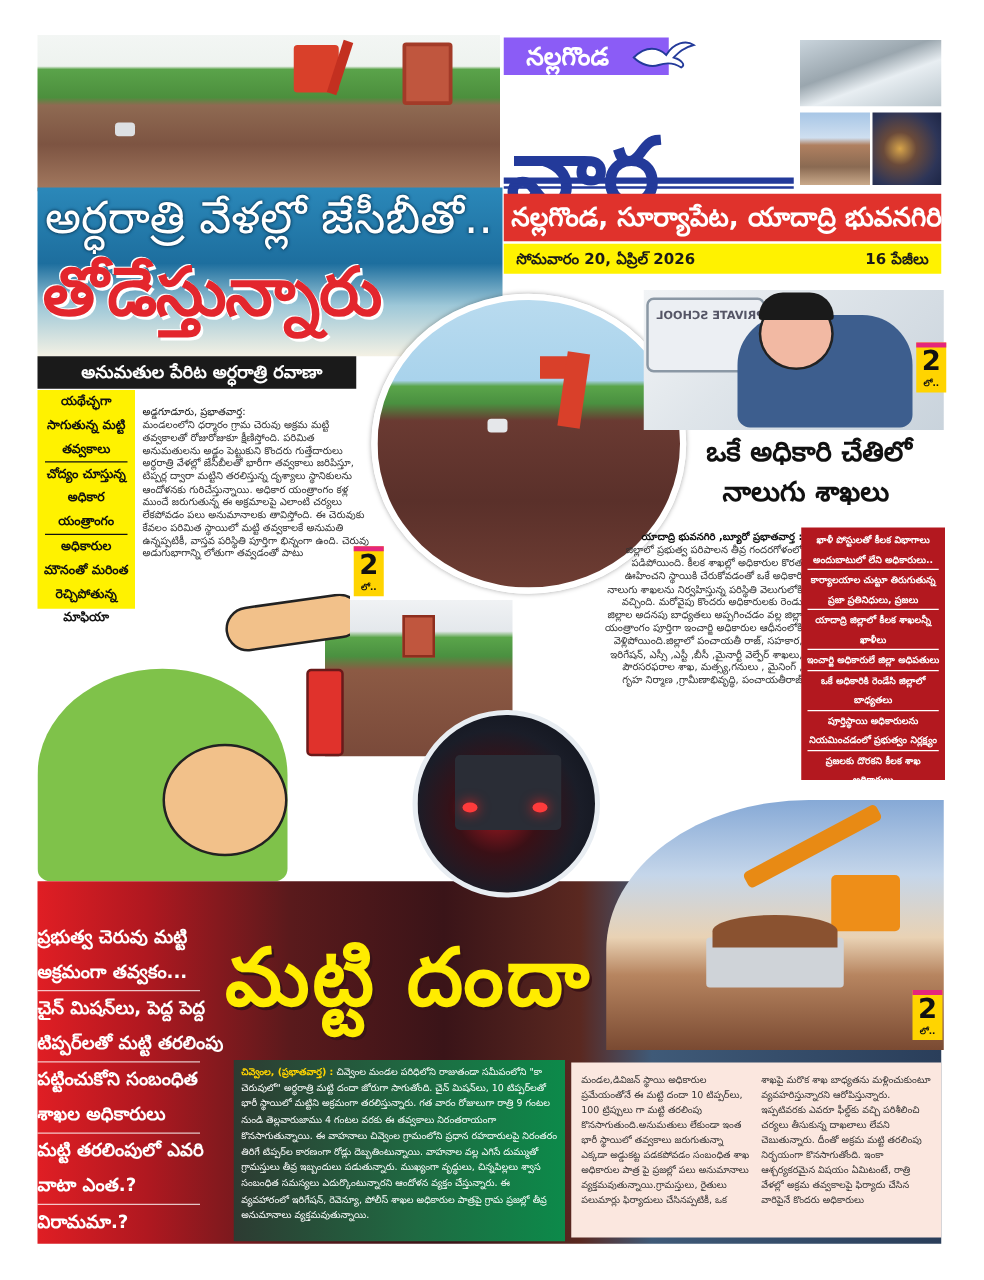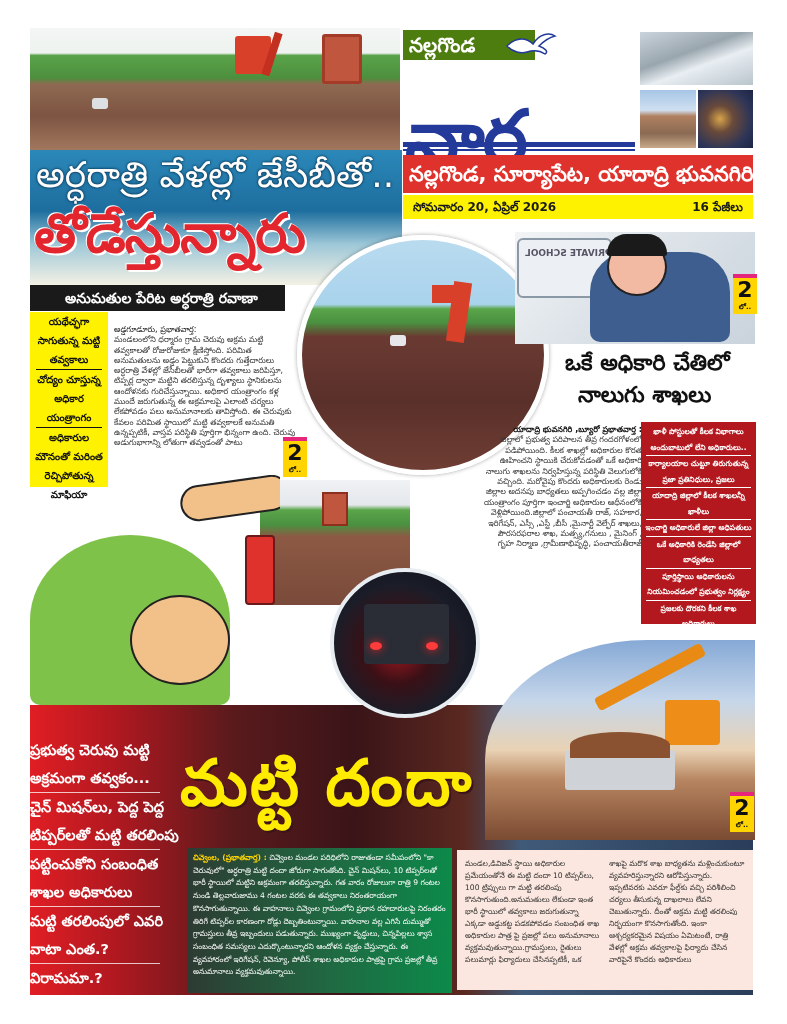--- a/index.html
+++ b/index.html
@@ -10,22 +10,22 @@
 
   
   .top-photo { left: 30px; top: 28px; width: 370px; height: 125px;
     background: linear-gradient(180deg, #f3f6f4 0%, #eef3ef 20%, #5aa34a 22%, #4c8f3d 40%, #8f6a52 45%, #7d5442 70%, #a47a60 100%); overflow:hidden; }
   .top-photo .excavator { position:absolute; left: 205px; top: 8px; width: 36px; height: 38px; background:#d9402a; border-radius:3px; }
   .top-photo .excavator-arm { position:absolute; left: 238px; top: 4px; width: 8px; height: 44px; background:#c33020; transform: rotate(18deg); }
   .top-photo .truck { position:absolute; left: 292px; top: 6px; width: 40px; height: 50px; background:#c0563e; border:3px solid #a33b28; border-radius:3px; }
   .top-photo .barrel { position:absolute; left: 62px; top: 70px; width: 16px; height: 11px; background:#dde0e3; border-radius:3px; }
 
   
-  .mast-nalgonda { left: 403px; top: 30px; width: 132px; height: 30px; background: #4d7c0f; color:#fff;
-    font-size: 20px; font-weight: bold; line-height: 30px; padding-left: 6px; }
+  .mast-nalgonda { left: 403px; top: 30px; width: 132px; height: 30px; background: #8b5cf6; color:#fff;
+    font-size: 20px; font-weight: bold; line-height: 30px; padding-left: 18px; }
   .mast-bird { left: 505px; top: 32px; width: 52px; height: 24px; }
   .mast-logo { left: 405px; top: 58px; width: 230px; height: 80px; color:#233a9a;
     font-size: 76px; font-weight: 900; line-height: 80px; letter-spacing: -2px; font-family: "DejaVu Sans", sans-serif; margin-top: 40px; }
   .mast-underline { left: 403px; top: 142px; width: 232px; height: 5px; background:#233a9a; }
   .mast-underline2 { left: 403px; top: 149px; width: 232px; height: 2px; background:#233a9a; }
 
   .mast-img1 { left: 640px; top: 32px; width: 113px; height: 53px;
     background: linear-gradient(160deg, #c9d4dc 0%, #9aa6ae 40%, #e8eef2 60%, #b9c5cc 100%); }
   .mast-img2 { left: 640px; top: 90px; width: 56px; height: 58px;
     background: linear-gradient(180deg, #a7c6e6 0%, #cfdff0 35%, #b08060 45%, #8a6a52 75%, #c9a98a 100%); }

